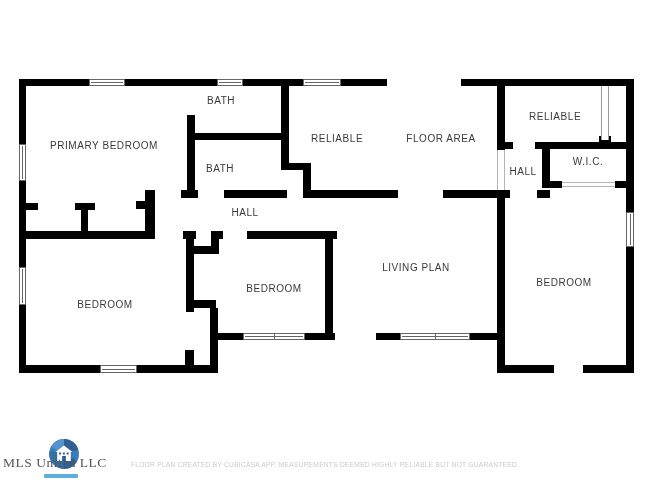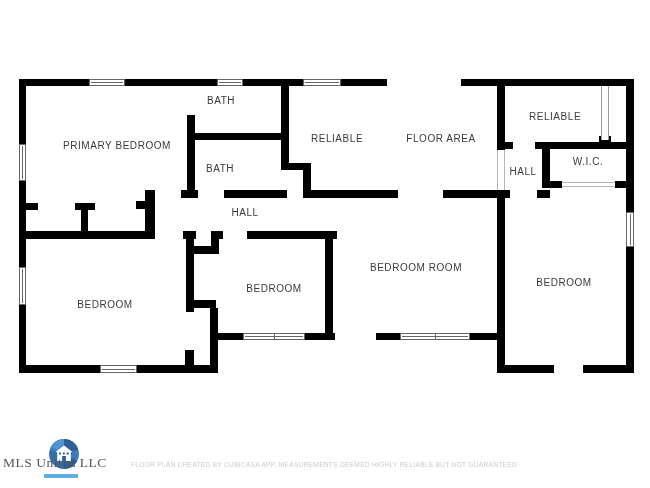--- a/index.html
+++ b/index.html
@@ -123,32 +123,32 @@
         <div class="glass h"></div>
         <div class="pane h"></div>
       </div>
       <div class="window" style="left: 400px; top: 333px; width: 70px; height: 7px;">
         <div class="glass h"></div>
         <div class="pane h"></div>
       </div>
       <div class="passage v" style="left: 497px; top: 150px; width: 8px; height: 40px;"></div>
       <div class="passage pocket" style="left: 601px; top: 86px; width: 8px; height: 54px;"></div>
       <div class="passage h" style="left: 562px; top: 182px; width: 53px; height: 5px;"></div>
-      <div class="room-label" style="left: 104px; top: 145px; margin-left: 13px;">PRIMARY BEDROOM</div>
+      <div class="room-label" style="left: 104px; top: 145px;">PRIMARY BEDROOM</div>
       <div class="room-label" style="left: 221px; top: 100px;">BATH</div>
       <div class="room-label" style="left: 220px; top: 168px;">BATH</div>
       <div class="room-label" style="left: 337px; top: 138px;">RELIABLE</div>
       <div class="room-label" style="left: 441px; top: 138px;">FLOOR AREA</div>
       <div class="room-label" style="left: 555px; top: 116px;">RELIABLE</div>
       <div class="room-label" style="left: 523px; top: 171px;">HALL</div>
       <div class="room-label" style="left: 588px; top: 161px;">W.I.C.</div>
       <div class="room-label" style="left: 245px; top: 212px;">HALL</div>
       <div class="room-label" style="left: 105px; top: 304px;">BEDROOM</div>
       <div class="room-label" style="left: 274px; top: 288px;">BEDROOM</div>
-      <div class="room-label" style="left: 416px; top: 267px;">BEDROOM ROOM</div>
+      <div class="room-label" style="left: 416px; top: 267px;">LIVING PLAN</div>
       <div class="room-label" style="left: 564px; top: 282px;">BEDROOM</div>
     </div>
 
   <div class="watermark">
     <svg class="logo-svg" viewBox="0 0 30 30" xmlns="http://www.w3.org/2000/svg">
       <circle cx="15" cy="15" r="15" fill="#3379b7"></circle>
       <path d="M15 15 L15 0 A15 15 0 0 1 29.3 10.4 Z" fill="#27598f"></path>
       <path d="M15 15 L2 7.5 A15 15 0 0 1 15 0 Z" fill="#4b90cc"></path>
       <path d="M15 15 L15 30 A15 15 0 0 1 1.2 11.8 Z" fill="#2c699f"></path>
       <path d="M15 15 L28 22.5 A15 15 0 0 1 15 30 Z" fill="#27598f"></path>

